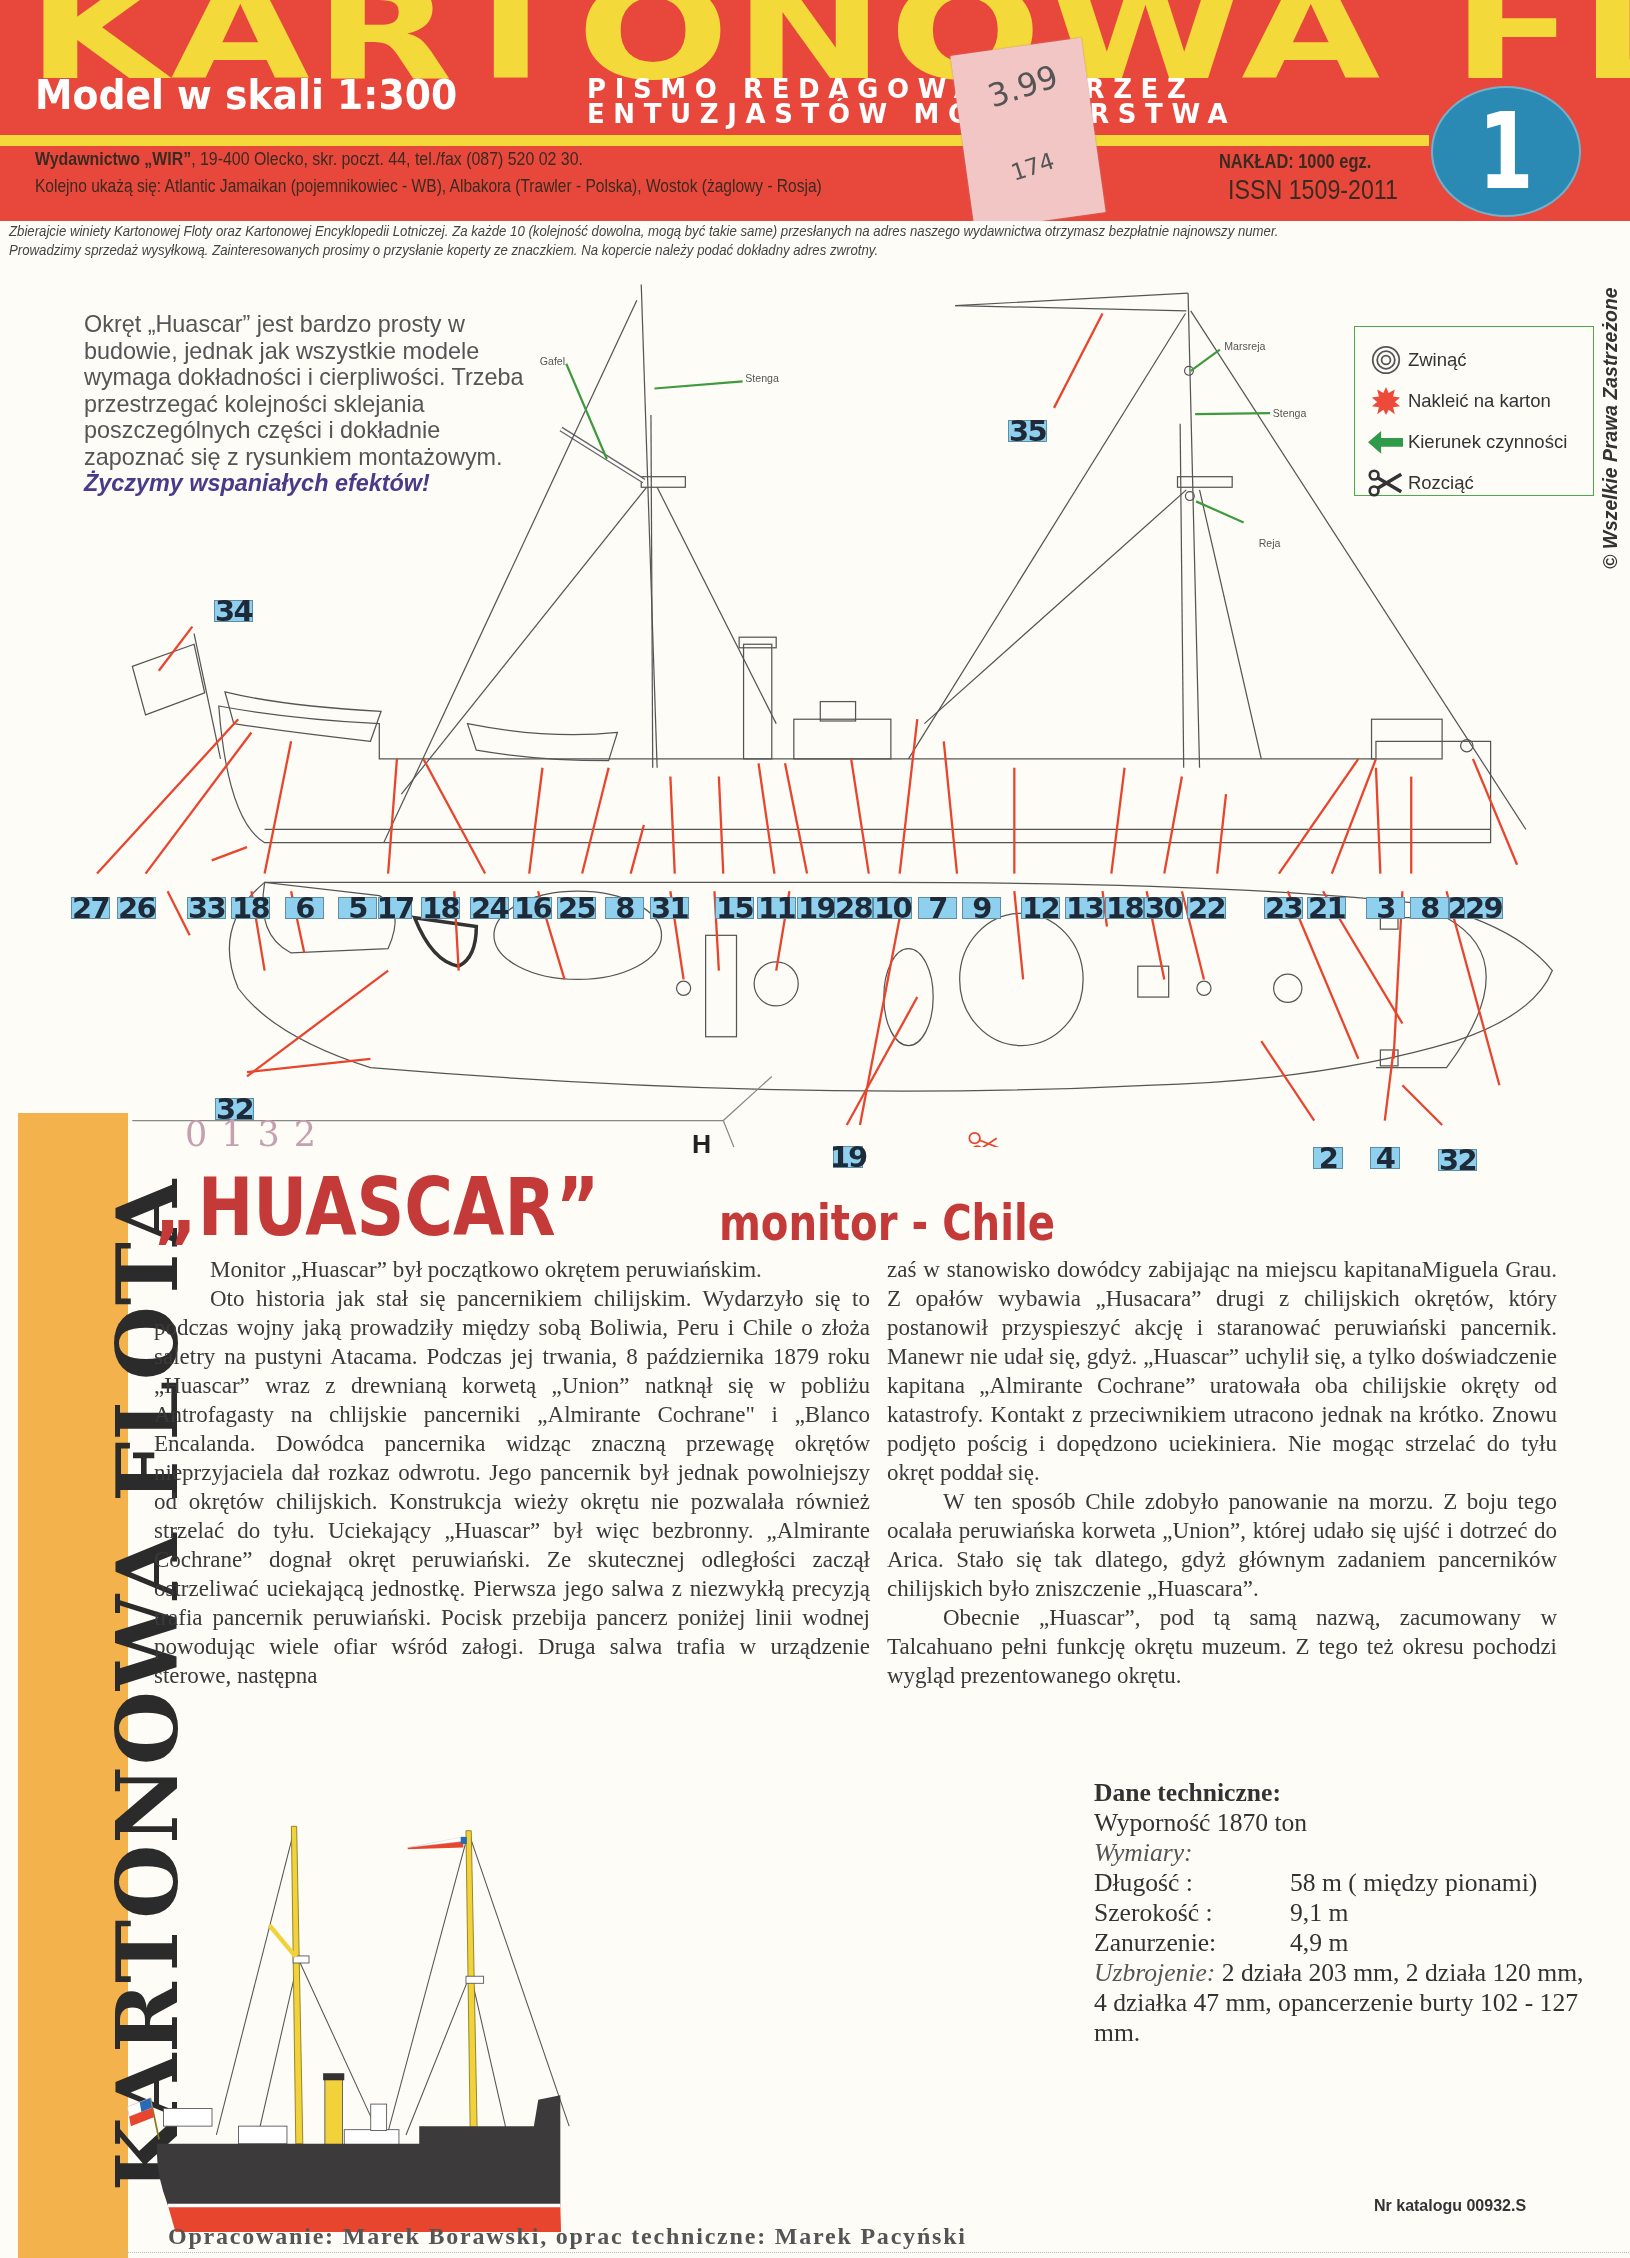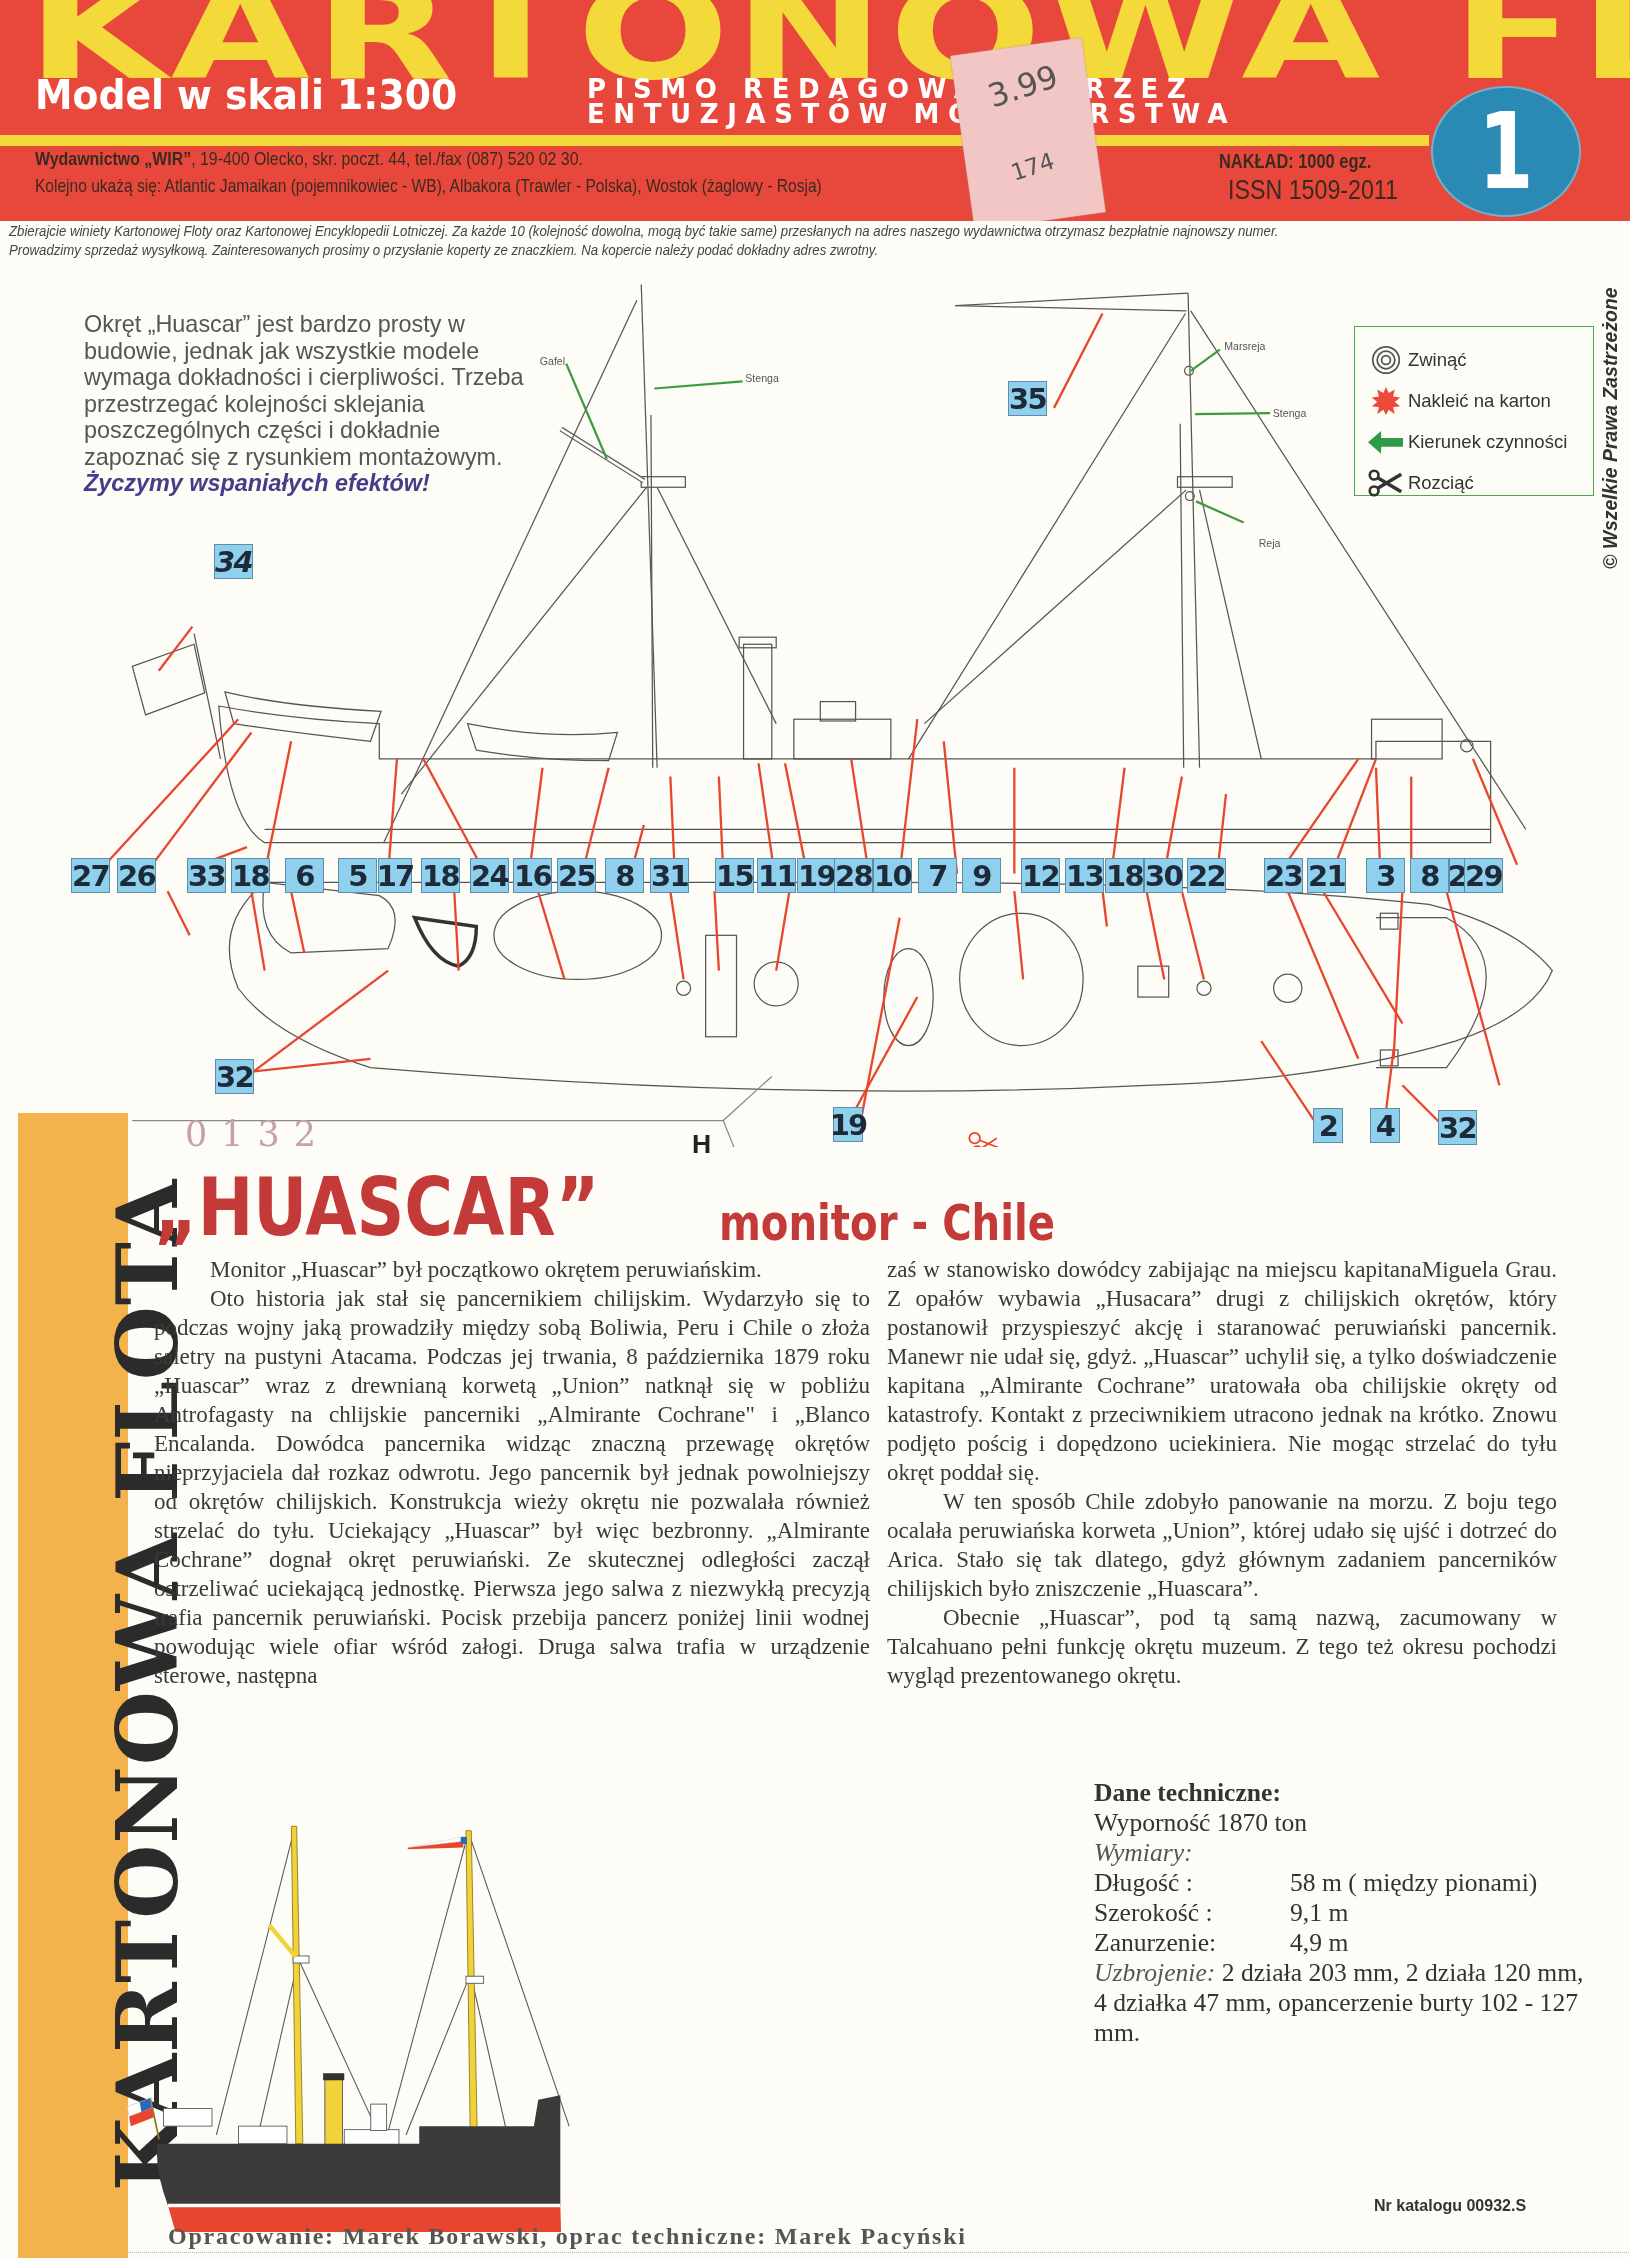--- a/index.html
+++ b/index.html
@@ -31,21 +31,21 @@
   .intro { position: absolute; left: 84px; top: 311px; width: 459px; font-family: "Liberation Sans", sans-serif; font-size: 23.4px; color: #555; line-height: 26.5px; }
   .intro .wish { font-weight: bold; font-style: italic; color: #4a3a8a; display: block; }
 
   
   .legend { position: absolute; left: 1354px; top: 326px; width: 240px; height: 170px; border: 1.8px solid #4caa4c; padding: 12.4px 0 0 12.4px; }
   .legend-row { display: flex; align-items: center; height: 41px; font-size: 18.5px; color: #333; }
   .legend-row .ico { width: 37px; height: 35px; display: flex; align-items: center; justify-content: center; margin-right: 3.5px; }
 
   
   .diagram { position: absolute; left: 0; top: 265px; width: 1630px; height: 882px; }
-  .part-label { position: absolute; height: 35px; background: #8fd0ee; border: 0.9px solid #5e8ea4; font-family: "DejaVu Sans", sans-serif; font-weight: bold; font-size: 29px; color: #1f2a38; display: flex; align-items: center; justify-content: center; letter-spacing: -1.8px; }
+  .part-label { position: absolute; height: 22px; background: #8fd0ee; border: 0.9px solid #5e8ea4; font-family: "DejaVu Sans", sans-serif; font-weight: bold; font-size: 29px; color: #1f2a38; display: flex; align-items: center; justify-content: center; letter-spacing: -1.8px; margin-top: 39px; }
   .stamp { position: absolute; left: 185px; top: 1114px; font-family: "DejaVu Serif", serif; font-size: 35px; color: #c6a0b0; letter-spacing: 14px; }
   .h-mark { position: absolute; left: 692px; top: 1129px; font-weight: bold; font-size: 26.5px; color: #222; }
 
   
   .sidebar { position: absolute; left: 17.6px; top: 1113px; width: 110px; height: 1145px; background: #f4b24c; }
   .sidebar-text { position: absolute; left: 0; top: 1138px; width: 110px; height: 1094px; }
   .sidebar-text span { position: absolute; left: 97px; top: 0; transform: rotate(-90deg) translateX(-100%); transform-origin: left top; font-family: "DejaVu Serif", serif; font-weight: bold; font-size: 85px; color: #2b2b2b; white-space: nowrap; letter-spacing: 0.9px; width: 1094px; text-align: center; display: block; }
 
   
   .title { position: absolute; left: 154px; top: 1160px; white-space: nowrap; color: #c33a38; font-family: "DejaVu Sans", sans-serif; font-weight: bold; }
@@ -260,21 +260,21 @@
     <div class="part-label" style="left: 1065px; top: 858px; width: 39px;">13</div>
     <div class="part-label" style="left: 1105px; top: 858px; width: 39px;">18</div>
     <div class="part-label" style="left: 1144px; top: 858px; width: 39px;">30</div>
     <div class="part-label" style="left: 1187px; top: 858px; width: 39px;">22</div>
     <div class="part-label" style="left: 1264px; top: 858px; width: 39px;">23</div>
     <div class="part-label" style="left: 1307px; top: 858px; width: 39px;">21</div>
     <div class="part-label" style="left: 1366px; top: 858px; width: 39px;">3</div>
     <div class="part-label" style="left: 1410px; top: 858px; width: 39px;">8</div>
     <div class="part-label" style="left: 1449px; top: 858px; width: 16px;">2</div>
     <div class="part-label" style="left: 1464px; top: 858px; width: 39px;">29</div>
-    <div class="part-label" style="left: 214px; top: 544px; width: 39px; font-style: italic;">34</div>
+    <div class="part-label" style="left: 214px; top: 561px; width: 39px;">34</div>
     <div class="part-label" style="left: 1008px; top: 381px; width: 39px;">35</div>
     <div class="part-label" style="left: 215px; top: 1059px; width: 39px;">32</div>
     <div class="part-label" style="left: 833px; top: 1107px; width: 30px;">19</div>
     <div class="part-label" style="left: 1313px; top: 1108px; width: 30px;">2</div>
     <div class="part-label" style="left: 1370px; top: 1108px; width: 30px;">4</div>
     <div class="part-label" style="left: 1438px; top: 1110px; width: 39px;">32</div>
   </div>
 
 <div class="stamp">0132</div>
 <div class="h-mark">H</div>

